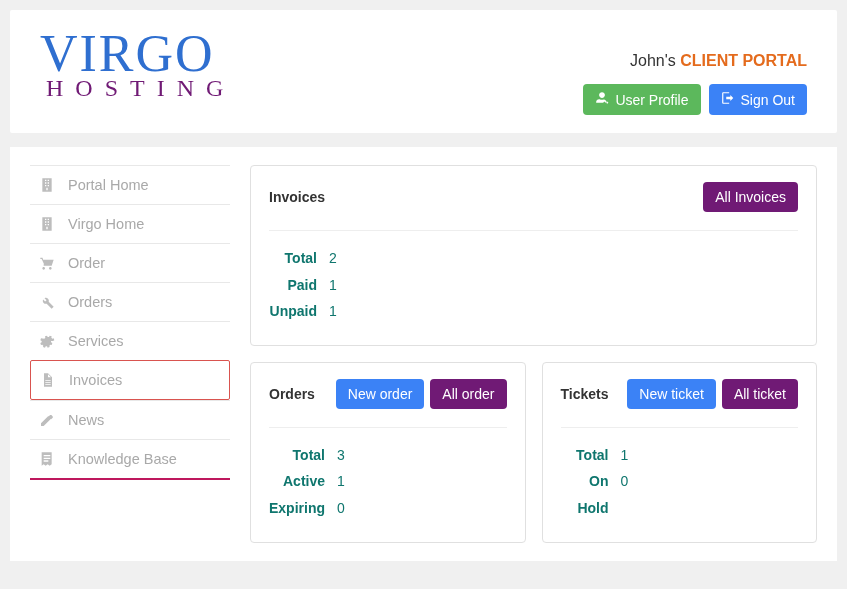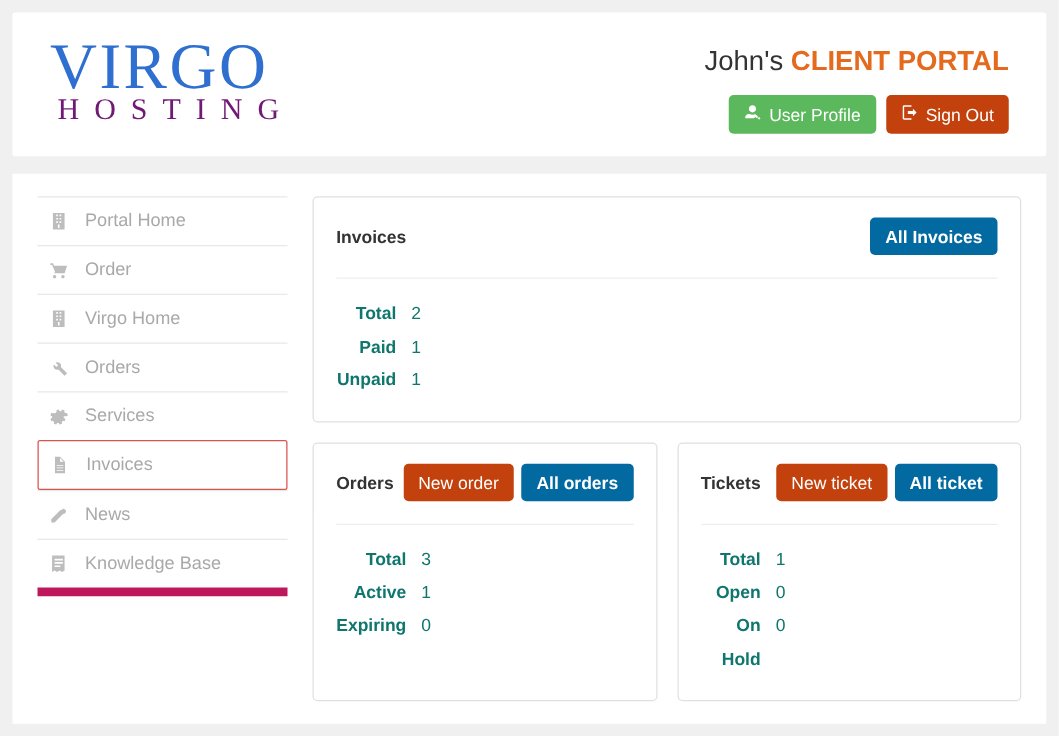--- a/index.html
+++ b/index.html
@@ -32,43 +32,43 @@
   .logo-sub {
     font-family: Liberation Serif, serif;
     font-size: 24px;
     color: #701a75;
     letter-spacing: 12px;
     margin-top: -4px;
     padding-left: 6px;
   }
   .header-right { text-align: right; }
   .portal-title {
-    font-size: 22px;
+    font-size: 16px;
     color: #333;
-    margin-top: 8px;
+    margin-top: 24px;
     margin-bottom: 14px;
   }
   .portal-title .owner { color: #333; }
   .portal-title .brand { color: #e46b1d; font-weight: 600; }
   .header-buttons { display: flex; gap: 8px; justify-content: flex-end; }
   .btn {
     display: inline-flex;
     align-items: center;
     gap: 6px;
     border: none;
     border-radius: 4px;
     padding: 7px 12px;
     font-size: 14px;
     color: #fff;
     cursor: pointer;
     font-weight: 400;
   }
   .btn-green { background: #5cb85c; }
-  .btn-blue { background: #c2410c; }
-  .btn-dark { background: #0369a1; font-weight: bold; }
+  .btn-blue { background: #3b82f6; }
+  .btn-dark { background: #701a75; }
   .btn svg { width: 14px; height: 14px; fill: currentColor; }
 
   .content {
     margin-top: 14px;
     background: #fff;
     border-radius: 0;
     padding: 18px 20px;
     display: flex;
     gap: 20px;
   }
@@ -79,21 +79,21 @@
   .nav-item {
     display: flex;
     align-items: center;
     gap: 12px;
     padding: 10px 8px;
     border-top: 1px solid #e8e8e8;
     color: #a9a9a9;
     font-size: 14.5px;
     cursor: pointer;
   }
-  .nav-item:last-child { border-bottom: 7px solid #be185d; }
+  .nav-item:last-child { border-bottom: 2px solid #be185d; }
   .nav-item.active {
     border: 1px solid #d9534f;
     border-radius: 2px;
   }
   .nav-item .ico {
     width: 18px;
     height: 18px;
     display: inline-flex;
     align-items: center;
     justify-content: center;
@@ -168,32 +168,32 @@
         <span class="ico">
             <svg viewBox="0 0 24 24">
               <path d="M5 2v20h14V2H5zm4 2h2v2H9V4zm4 0h2v2h-2V4zM9 8h2v2H9V8zm4 0h2v2h-2V8zM9 12h2v2H9v-2zm4 0h2v2h-2v-2zm-2 4h2v4h-2v-4z"></path>
             </svg>
           </span>
         <span>Portal Home</span>
       </div>
       <div class="nav-item">
         <span class="ico">
             <svg viewBox="0 0 24 24">
+              <path d="M5 2v20h14V2H5zm4 2h2v2H9V4zm4 0h2v2h-2V4zM9 8h2v2H9V8zm4 0h2v2h-2V8zM9 12h2v2H9v-2zm4 0h2v2h-2v-2zm-2 4h2v4h-2v-4z"></path>
+            </svg>
+          </span>
+        <span>Virgo Home</span>
+      </div>
+      <div class="nav-item">
+        <span class="ico">
+            <svg viewBox="0 0 24 24">
               <path d="M7 18c-1.1 0-2 .9-2 2s.9 2 2 2 2-.9 2-2-.9-2-2-2zm10 0c-1.1 0-2 .9-2 2s.9 2 2 2 2-.9 2-2-.9-2-2-2zM7 16h12l3-9H6.2L5.3 4H2v2h2l3.6 8H7z"></path>
             </svg>
           </span>
         <span>Order</span>
-      </div>
-      <div class="nav-item">
-        <span class="ico">
-            <svg viewBox="0 0 24 24">
-              <path d="M5 2v20h14V2H5zm4 2h2v2H9V4zm4 0h2v2h-2V4zM9 8h2v2H9V8zm4 0h2v2h-2V8zM9 12h2v2H9v-2zm4 0h2v2h-2v-2zm-2 4h2v4h-2v-4z"></path>
-            </svg>
-          </span>
-        <span>Virgo Home</span>
       </div>
       <div class="nav-item">
         <span class="ico">
             <svg viewBox="0 0 24 24">
               <path d="M22 19l-7.5-7.5c.6-1.5.3-3.3-1-4.5-1.4-1.4-3.5-1.7-5.2-.8l3 3-2.1 2.1-3-3c-.9 1.7-.6 3.8.8 5.2 1.3 1.3 3 1.6 4.5 1l7.5 7.5 3-3z"></path>
             </svg>
           </span>
         <span>Orders</span>
       </div>
       <div class="nav-item">
@@ -254,21 +254,21 @@
             </div>
         </div>
       </div>
 
       <div class="row2">
         <div class="panel">
           <div class="panel-head">
             <div class="panel-title">Orders</div>
             <div class="panel-actions">
               <button class="btn btn-blue">New order</button>
-              <button class="btn btn-dark">All orders</button>
+              <button class="btn btn-dark">All order</button>
             </div>
           </div>
           <hr>
           <div class="stats">
             <div class="stat-row">
                 <span class="label">Total</span>
                 <span class="value">3</span>
               </div>
             <div class="stat-row">
                 <span class="label">Active</span>
@@ -289,24 +289,20 @@
               <button class="btn btn-dark">All ticket</button>
             </div>
           </div>
           <hr>
           <div class="stats">
             <div class="stat-row">
                 <span class="label">Total</span>
                 <span class="value">1</span>
               </div>
             <div class="stat-row">
-                <span class="label">Open</span>
-                <span class="value">0</span>
-              </div>
-            <div class="stat-row">
                 <span class="label">On Hold</span>
                 <span class="value">0</span>
               </div>
           </div>
         </div>
       </div>
     </div>
   </div>
 </div>
 

